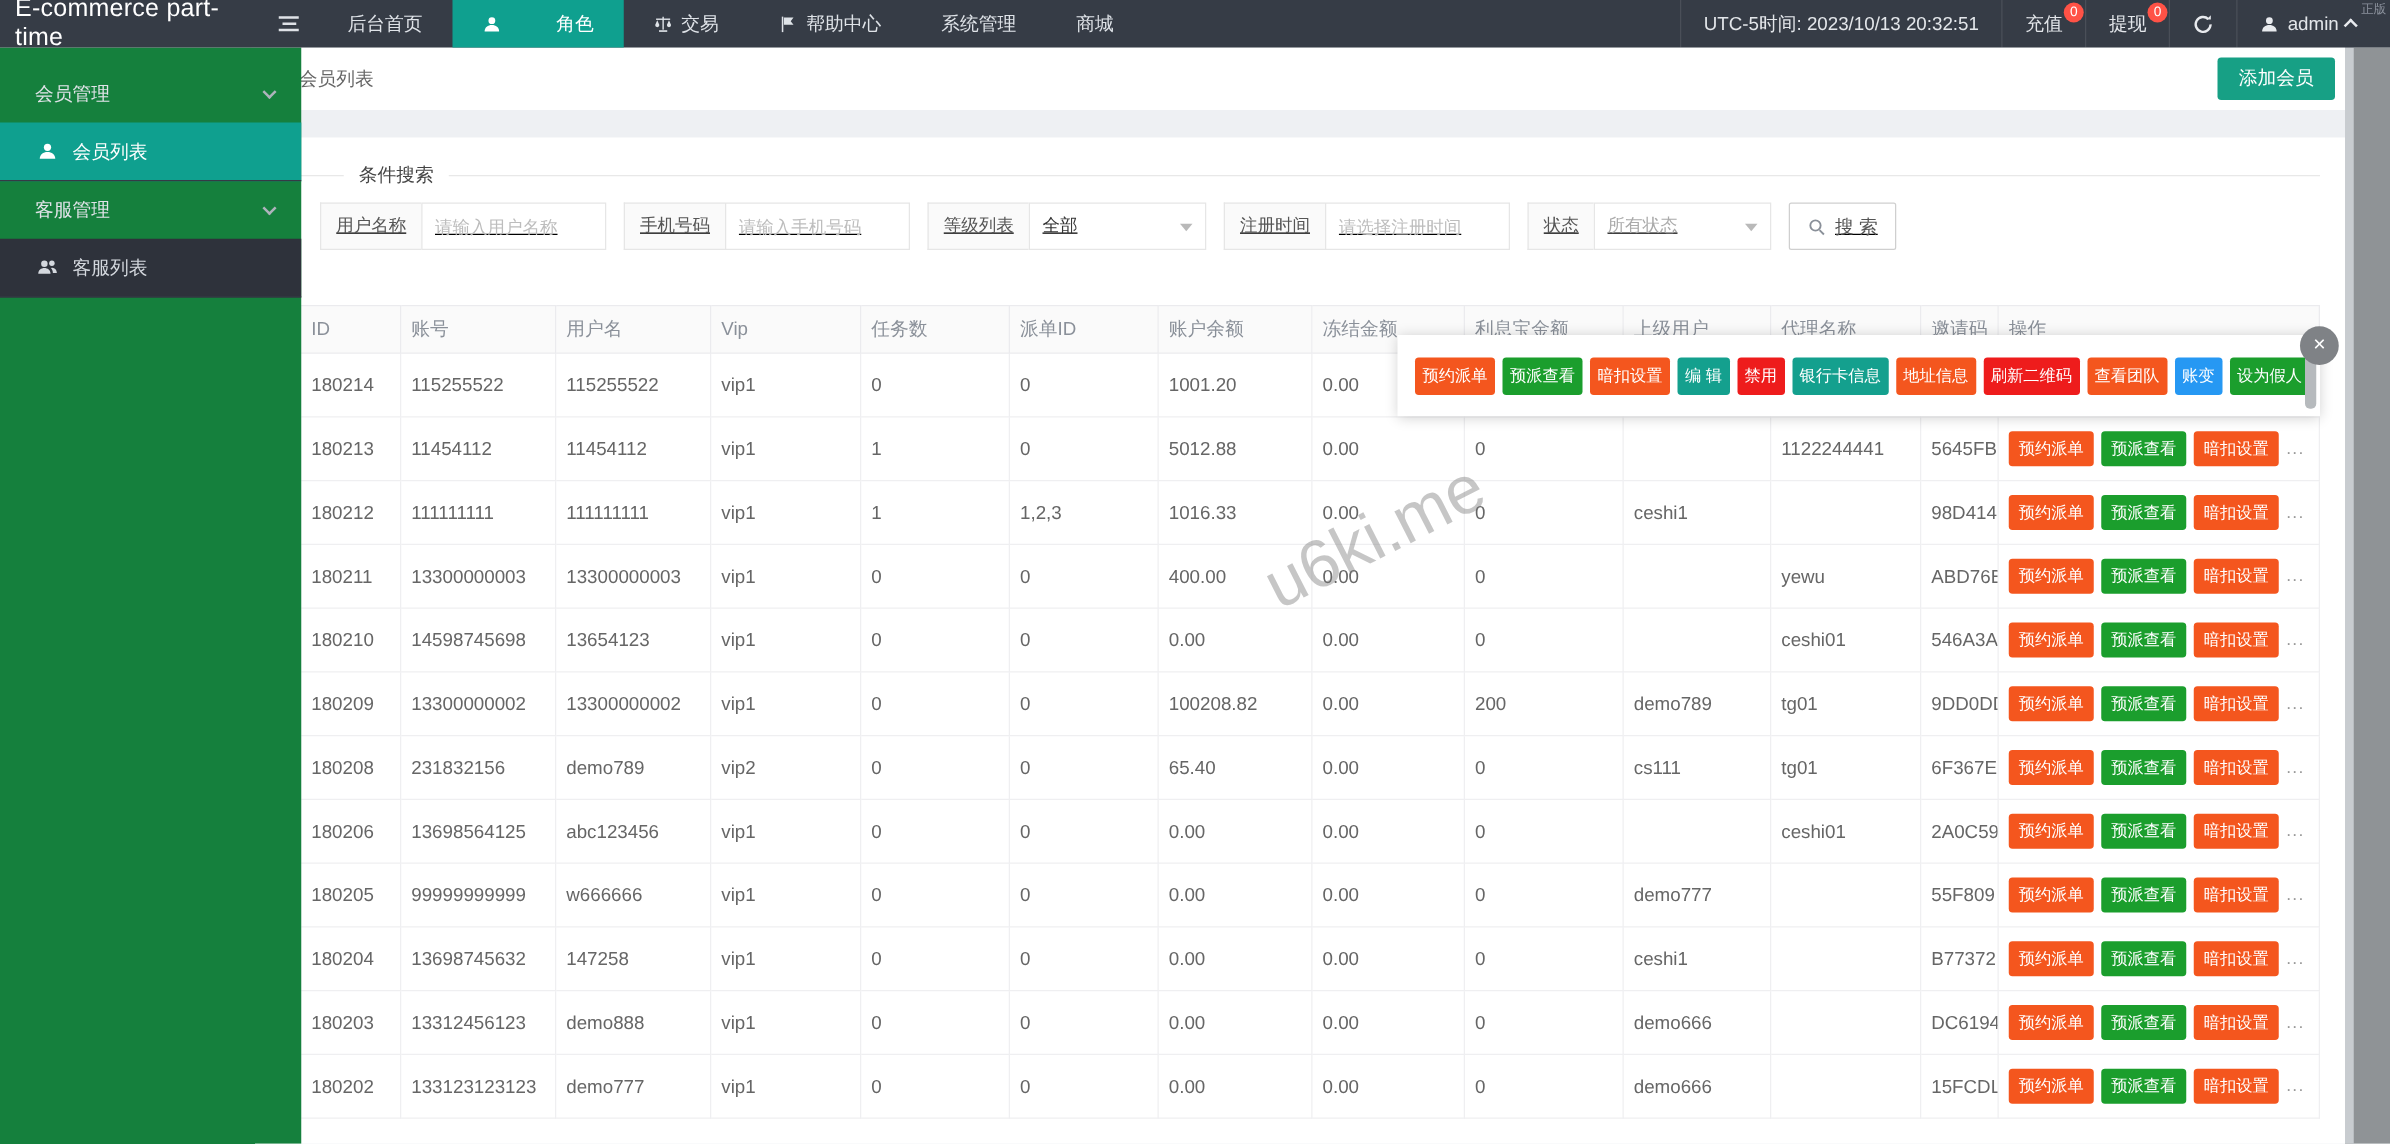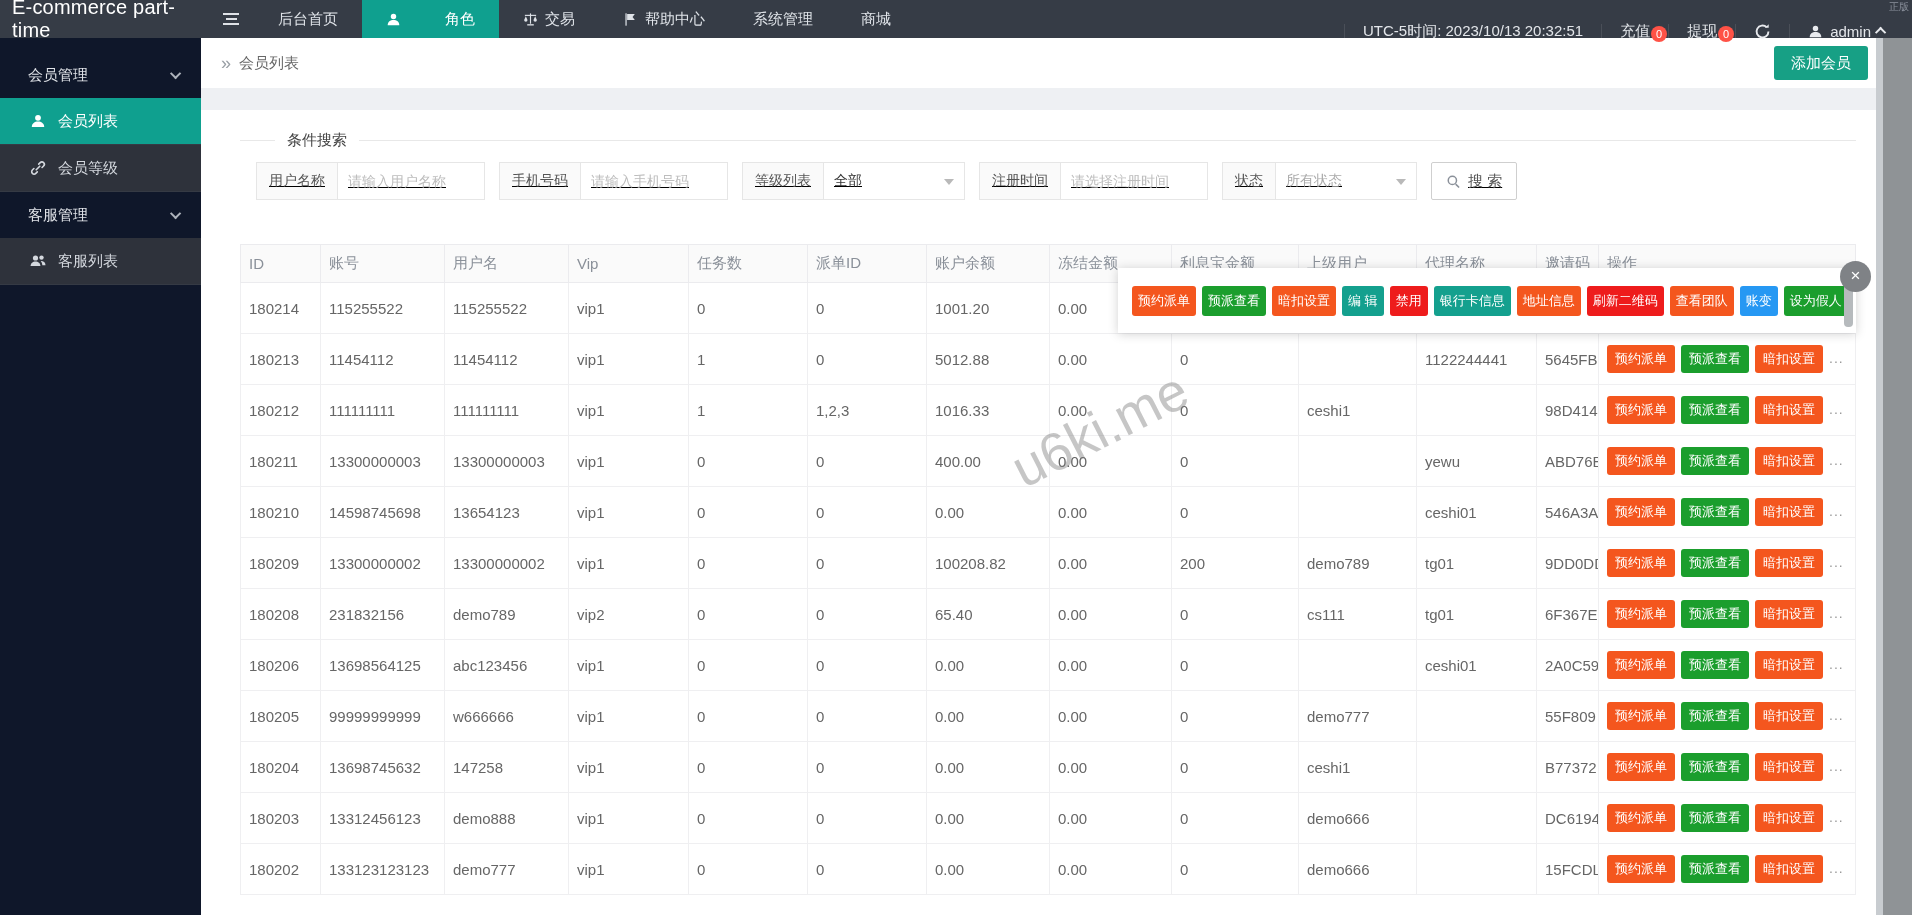--- a/index.html
+++ b/index.html
@@ -9,31 +9,31 @@
   
   .topbar { position:absolute; top:0; left:0; width:1912px; height:38px; background:#363c46; color:#e8eaee; display:flex; align-items:stretch; z-index:60; }
   .logo { width:208px; display:flex; align-items:center; padding-left:12px; font-size:20px; color:#ffffff; letter-spacing:.2px; }
   .hamburger { width:46px; display:flex; flex-direction:column; justify-content:center; align-items:center; gap:3px; cursor:pointer; }
   .hamburger i { display:block; width:16px; height:2px; background:#dfe2e7; }
   .hamburger i.short { width:11px; align-self:center; }
   .nav { display:flex; align-items:stretch; }
   .nav-item { display:flex; align-items:center; gap:7px; padding:0 24px; font-size:15px; color:#dfe3e8; cursor:pointer; }
   .nav-item.active { background:#0fa08f; color:#fff;gap:44px; }
   .nav-item svg { width:15px; height:15px; }
-  .tb-right { margin-left:auto; display:flex; align-items:stretch; font-size:15px;margin-top:24px; }
+  .tb-right { margin-left:auto; display:flex; align-items:stretch; font-size:15px; }
   .tb-block { display:flex; align-items:center; padding:0 18px; border-left:1px solid rgba(255,255,255,.10); color:#e3e6ea; white-space:nowrap; }
   .tb-link { position:relative; cursor:pointer; }
   .badge { position:absolute; top:2px; right:1px; min-width:16px; height:16px; background:#ff5246; color:#fff; border-radius:8px; font-size:11px; line-height:16px; text-align:center; padding:0 3px; }
   .tb-user { display:flex; align-items:center; gap:7px; padding-right:26px; cursor:pointer; }
   .tb-user svg { width:15px; height:15px; }
   .chev-up { width:8px; height:8px; border-left:2px solid #e8eaee; border-top:2px solid #e8eaee; transform:rotate(45deg) translateY(2px); }
   .corner-tag { position:absolute; top:0; right:3px; font-size:10px; color:#8b919c; }
 
   
-  .sidebar { position:absolute; top:38px; left:0; bottom:0; width:201px; background:#0f172a; padding-top:14px; z-index:40; }
+  .sidebar { position:absolute; top:38px; left:0; bottom:0; width:241px; background:#15803d; padding-top:14px; z-index:40; }
   .side-group-header { height:46px; display:flex; align-items:center; padding:0 20px 0 28px; color:#e0e3e8; font-size:15px; cursor:pointer; }
   .side-group-header .chev-down { margin-left:auto; width:8px; height:8px; border-left:2px solid #aeb3bc; border-bottom:2px solid #aeb3bc; transform:rotate(-45deg) translateY(-2px); }
   .side-item { height:47px; display:flex; align-items:center; gap:12px; padding-left:30px; background:#2e323b; color:#d4d8de; font-size:15px; cursor:pointer; border-bottom:1px solid #353a44; }
   .side-item.active { background:#0fa08f; color:#fff; }
   .side-item svg { width:16px; height:16px; }
 
   
   .scroll-band { position:absolute; top:38px; right:0; bottom:0; width:36px; background:#8f9396; border-left:7px solid #c8ccd0; z-index:45; }
 
   
@@ -161,30 +161,20 @@
       <span class="chev-down"></span>
     </div>
     <div class="side-item active">
       <span style="display: flex; width: 16px; height: 16px;">
         <svg viewBox="0 0 16 16" fill="currentColor">
           <circle cx="8" cy="4.8" r="2.9"></circle>
           <path d="M1.8 14c0-3.4 2.8-5.4 6.2-5.4s6.2 2 6.2 5.4z"></path>
         </svg>
       </span>
       <span>会员列表</span>
-    </div>
-    <div class="side-item">
-      <span style="display: flex; width: 16px; height: 16px;">
-        <svg viewBox="0 0 16 16" fill="none" stroke="currentColor" stroke-width="1.6" stroke-linecap="round">
-          <path d="M6.2 9.8l3.6-3.6"></path>
-          <path d="M7.3 11.9l-1.5 1.5a2.4 2.4 0 0 1-3.4-3.4l1.5-1.5"></path>
-          <path d="M8.7 4.1l1.5-1.5a2.4 2.4 0 0 1 3.4 3.4l-1.5 1.5"></path>
-        </svg>
-      </span>
-      <span>会员等级</span>
     </div>
     <div class="side-group-header">
       <span>客服管理</span>
       <span class="chev-down"></span>
     </div>
     <div class="side-item">
       <span style="display: flex; width: 16px; height: 16px;">
         <svg viewBox="0 0 16 16" fill="currentColor">
           <circle cx="5.5" cy="5" r="2.6"></circle>
           <path d="M.6 13c0-2.9 2.3-4.6 4.9-4.6s4.9 1.7 4.9 4.6z"></path>

